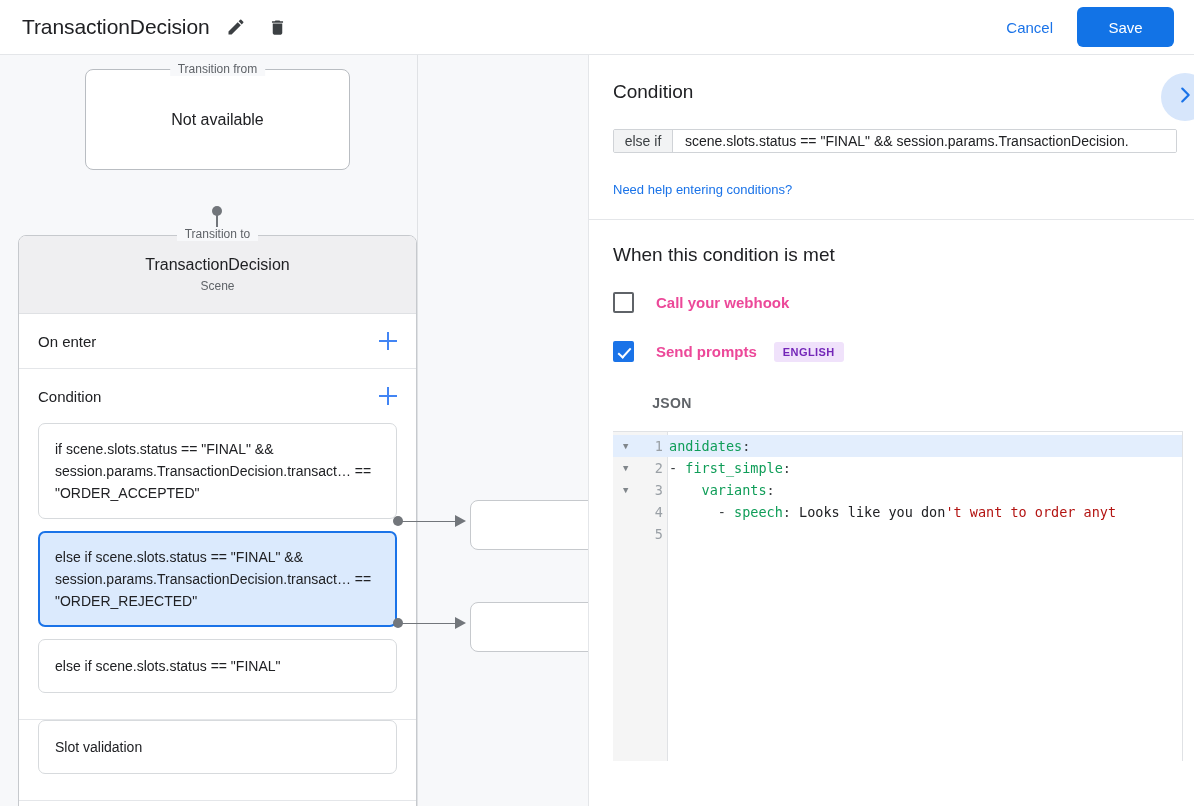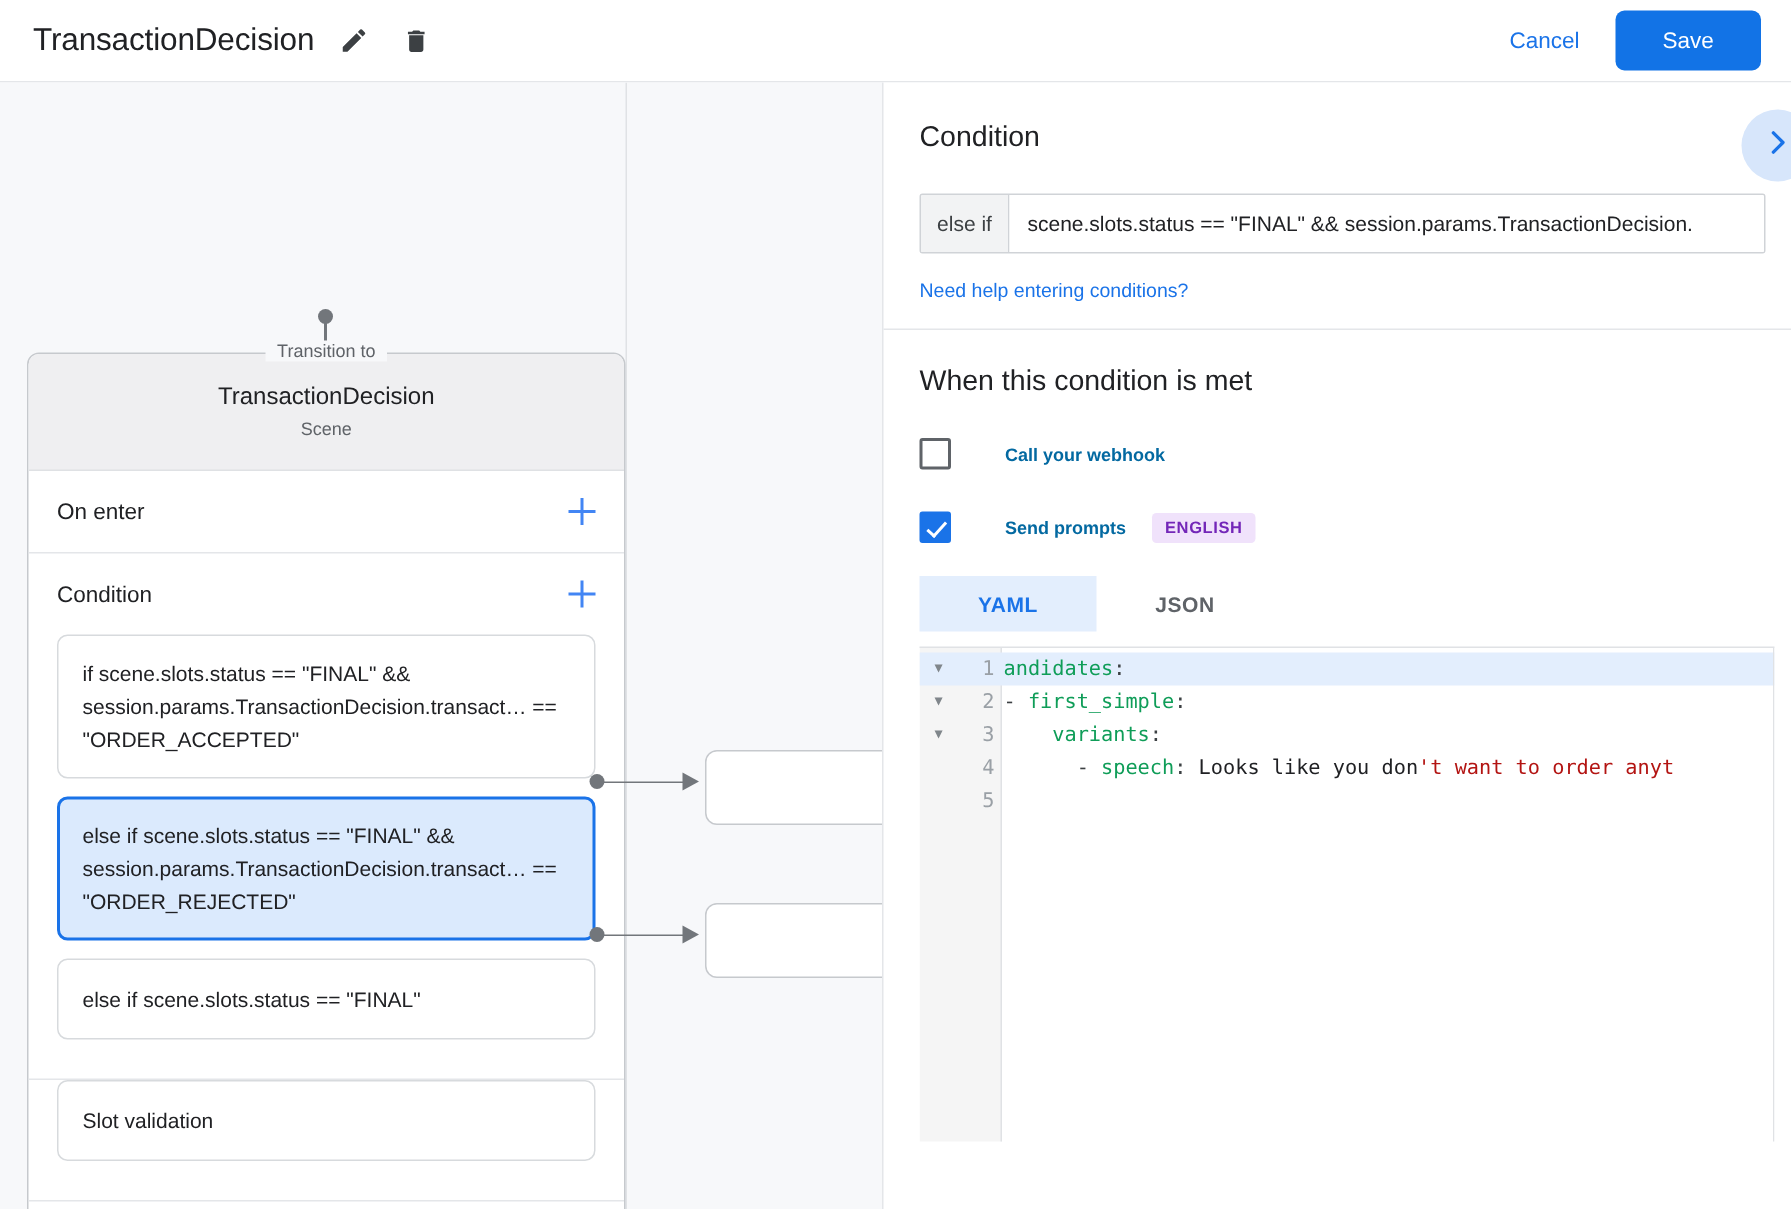--- a/index.html
+++ b/index.html
@@ -209,22 +209,22 @@
   }
   #collapse-btn {
     position: absolute; right: -15px; top: 18px;
     width: 48px; height: 48px;
     background: #d7e6fb;
     border-radius: 24px;
     display: flex; align-items: center; justify-content: center;
     cursor: pointer;
   }
   #cond-input-row {
-    display: flex; margin: 26px 0 4px 24px;
-    width: 564px; height: 40px;
+    display: flex; margin: 26px 0 16px 24px;
+    width: 564px; height: 24px;
     border: 1px solid #d0d3d7;
     border-radius: 2px;
     overflow: hidden;
     justify-content: space-between;
   }
   #cond-prefix {
     width: 59px; flex: 0 0 59px;
     background: #f2f3f4;
     border-right: 1px solid #d0d3d7;
     display: flex; align-items: center; justify-content: center;
@@ -265,21 +265,21 @@
     position: relative;
   }
   .chk-box.checked::after {
     content: "";
     position: absolute; left: 5.5px; top: 2px;
     width: 5px; height: 11px;
     border: solid #fff; border-width: 0 2.3px 2.3px 0;
     transform: rotate(42deg);
   }
   .chk-label {
-    margin-left: 36px; font-size: 12px; font-weight: bold; color: #0369a1;
+    margin-left: 22px; font-size: 15px; font-weight: bold; color: #ec4899;
   }
   #lang-badge {
     margin-left: 17px;
     background: #f0e2fb;
     color: #7326b8;
     font-size: 11px; font-weight: bold;
     letter-spacing: 0.4px;
     padding: 4px 9px;
     border-radius: 3px;
   }
@@ -372,20 +372,24 @@
 
   <div id="topbar-spacer"></div>
 
   <button id="cancel-btn">Cancel</button>
   <button id="save-btn">Save</button>
 </div>
 
 <div id="canvas">
   <div id="canvas-vline"></div>
 
+  <div id="node-from" class="node-fieldset">
+    <div class="node-legend">Transition from</div>
+    <div id="node-from-label">Not available</div>
+  </div>
 
   <div id="arrow-down-dot"></div>
   <div id="arrow-down-line"></div>
   <div id="arrow-down-head"></div>
 
   <div id="node-to">
     <div id="node-to-head">
       <div id="node-to-title">TransactionDecision</div>
       <div id="node-to-sub">Scene</div>
     </div>
@@ -458,21 +462,20 @@
     </div>
 
     <div class="chk-row" id="prompts-row">
       <span class="chk-box checked"></span>
       <span class="chk-label">Send prompts</span>
       <span id="lang-badge">ENGLISH</span>
     </div>
 
 
     <div id="editor-tabs">
-      <div class="ed-tab active">YAML</div>
       <div class="ed-tab inactive">JSON</div>
     </div>
 
     <div id="editor">
       <div id="ed-fold"></div>
       <div id="ed-gutter"></div>
       <div id="ed-lines">
           <div class="ed-line hl" style="top: 3px;">
             <span class="ed-foldarrow">▼</span>
             <span class="ed-num">1</span>

